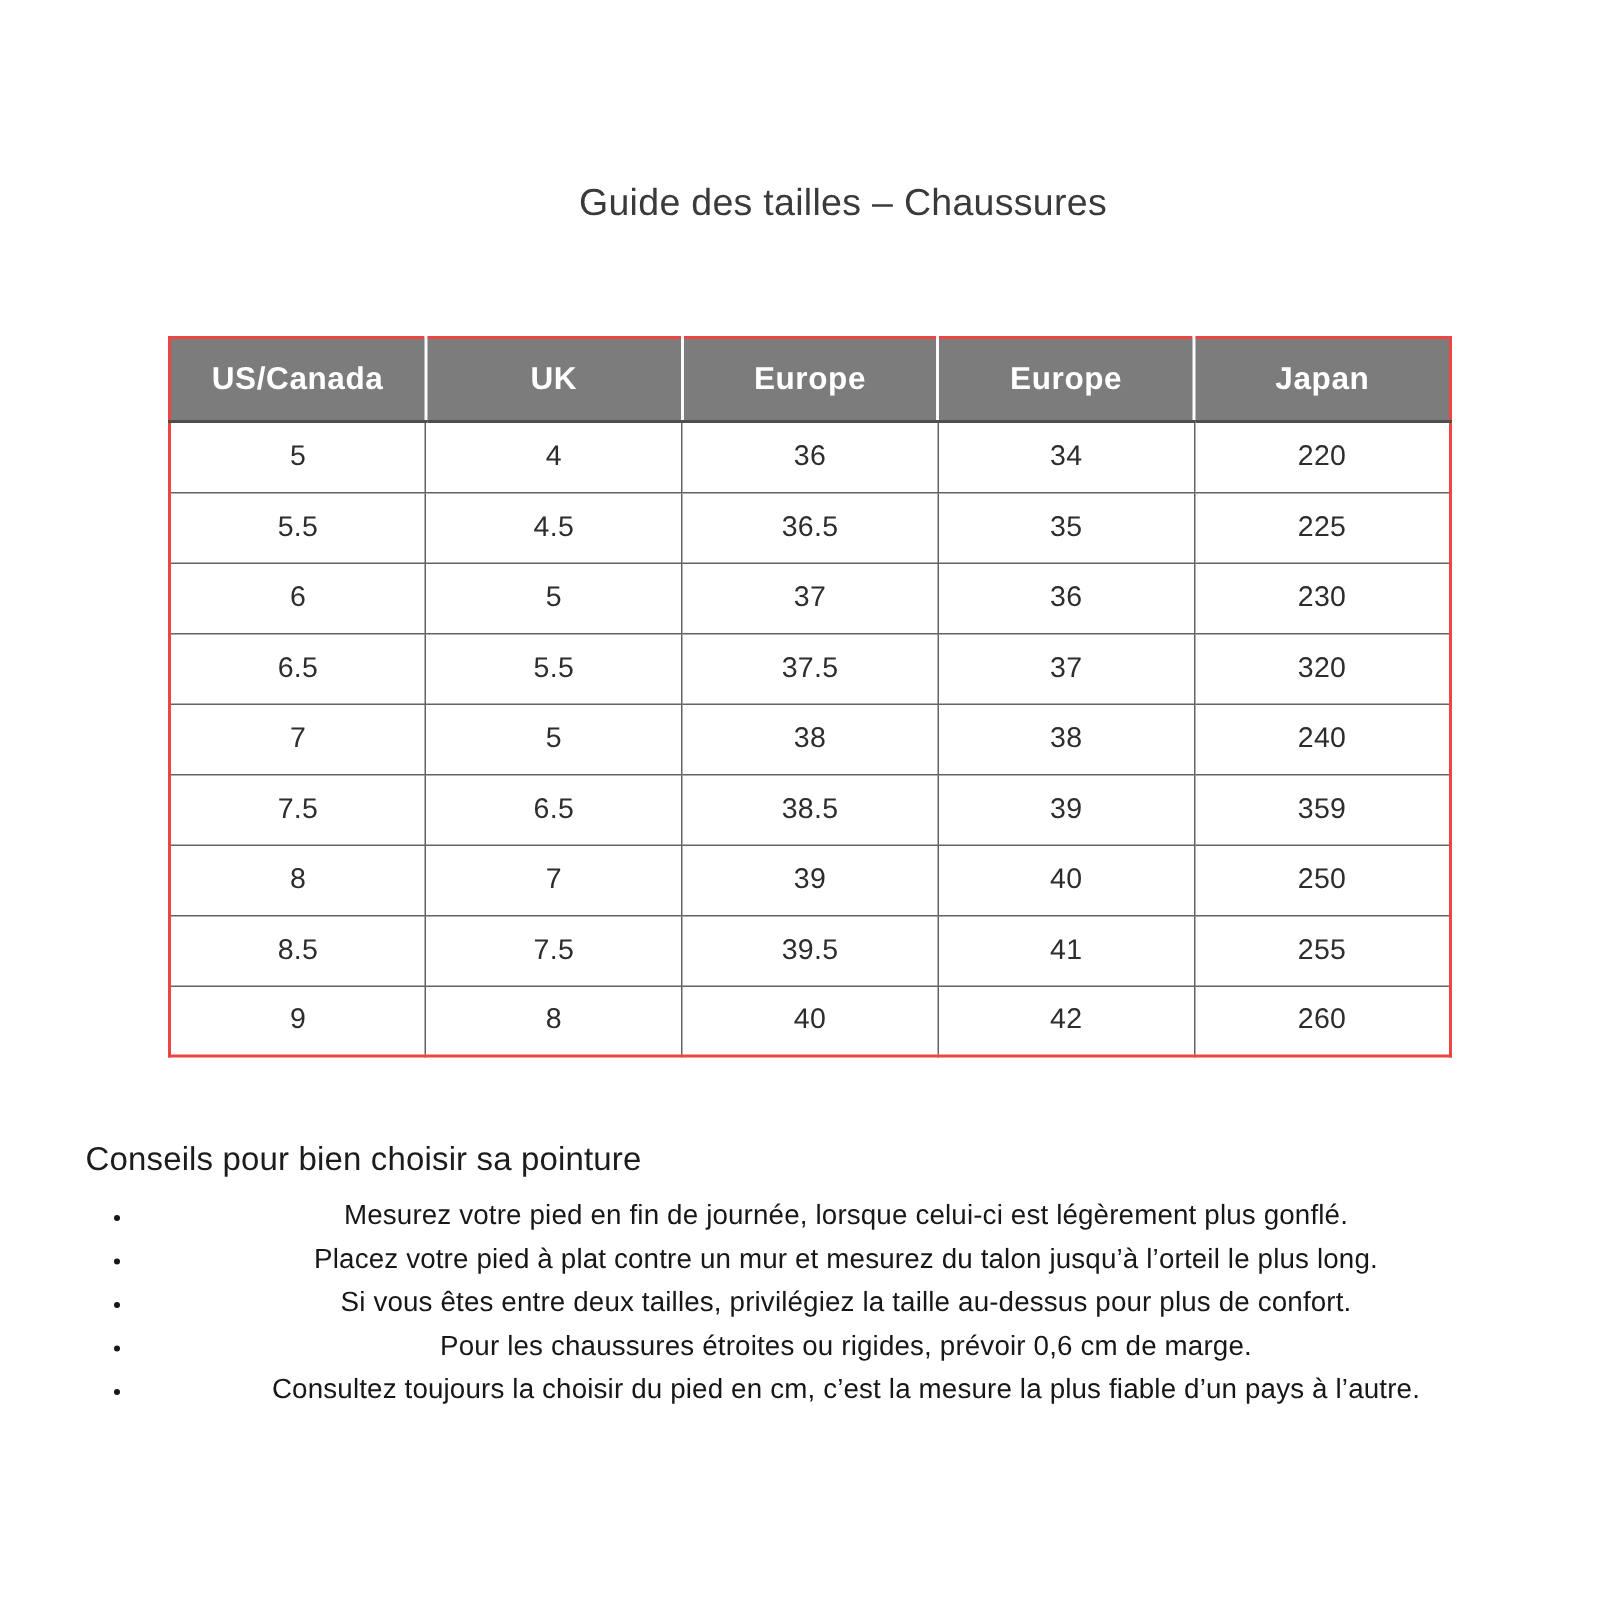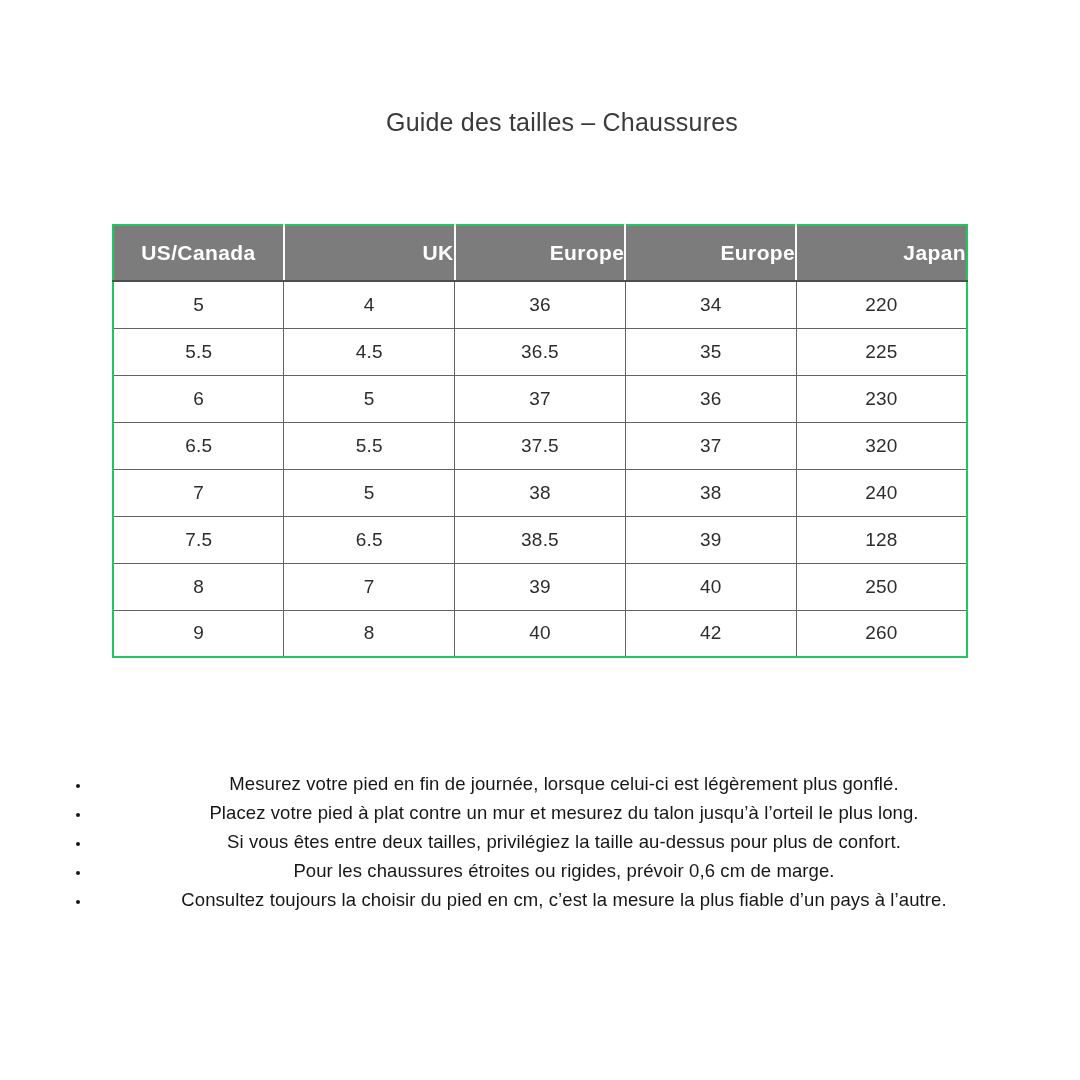--- a/index.html
+++ b/index.html
@@ -5,21 +5,21 @@
   * { margin: 0; padding: 0; box-sizing: border-box; }
   html, body { width: 1080px; height: 1080px; background: #ffffff; }
   body {
     position: relative;
     font-family: "Liberation Sans", sans-serif;
     -webkit-font-smoothing: antialiased;
   }
 
   .page-title {
     position: absolute;
-    top: 108px;
+    top: 121px;
     left: 0;
     width: 1080px;
     text-align: center;
     font-size: 25px;
     font-weight: 400;
     color: #3a3a3a;
     letter-spacing: 0.2px;
     padding-left: 44px;
   }
 
@@ -27,38 +27,37 @@
     position: absolute;
     top: 224px;
     left: 112px;
     width: 856px;
   }
 
   table.size-table {
     width: 856px;
     border-collapse: collapse;
     table-layout: fixed;
-    border: 2px solid #22c55e;
+    border: 2px solid #ef4444;
     padding-left: 32px;
   }
 
   table.size-table thead th {
     background: #7c7c7c;
     color: #ffffff;
     font-size: 21px;
     font-weight: 700;
     letter-spacing: 0.4px;
     height: 56px;
     text-align: center;
     vertical-align: middle;
     border-bottom: 2px solid #4e4e4e;
   }
   table.size-table thead th + th {
     border-left: 2px solid #fbfbfb;
-    text-align: right;
   }
 
   table.size-table tbody td {
     background: #ffffff;
     height: 47px;
     text-align: center;
     vertical-align: middle;
     font-size: 19px;
     color: #2d2d2d;
     border: 1px solid #636363;
@@ -141,41 +140,49 @@
         <td>5</td>
         <td>38</td>
         <td>38</td>
         <td>240</td>
       </tr>
       <tr>
         <td>7.5</td>
         <td>6.5</td>
         <td>38.5</td>
         <td>39</td>
-        <td>128</td>
+        <td>359</td>
       </tr>
       <tr>
         <td>8</td>
         <td>7</td>
         <td>39</td>
         <td>40</td>
         <td>250</td>
+      </tr>
+      <tr>
+        <td>8.5</td>
+        <td>7.5</td>
+        <td>39.5</td>
+        <td>41</td>
+        <td>255</td>
       </tr>
       <tr>
         <td>9</td>
         <td>8</td>
         <td>40</td>
         <td>42</td>
         <td>260</td>
       </tr>
     </tbody>
   </table>
 </div>
 
 <div class="tips">
+  <h2 class="tips-heading">Conseils pour bien choisir sa pointure</h2>
   <ul class="tips-list">
     <li>Mesurez votre pied en fin de journée, lorsque celui-ci est légèrement plus gonflé.</li>
     <li>Placez votre pied à plat contre un mur et mesurez du talon jusqu’à l’orteil le plus long.</li>
     <li>Si vous êtes entre deux tailles, privilégiez la taille au-dessus pour plus de confort.</li>
     <li>Pour les chaussures étroites ou rigides, prévoir 0,6 cm de marge.</li>
     <li>Consultez toujours la choisir du pied en cm, c’est la mesure la plus fiable d’un pays à l’autre.</li>
   </ul>
 </div>
 
 </body></html>

